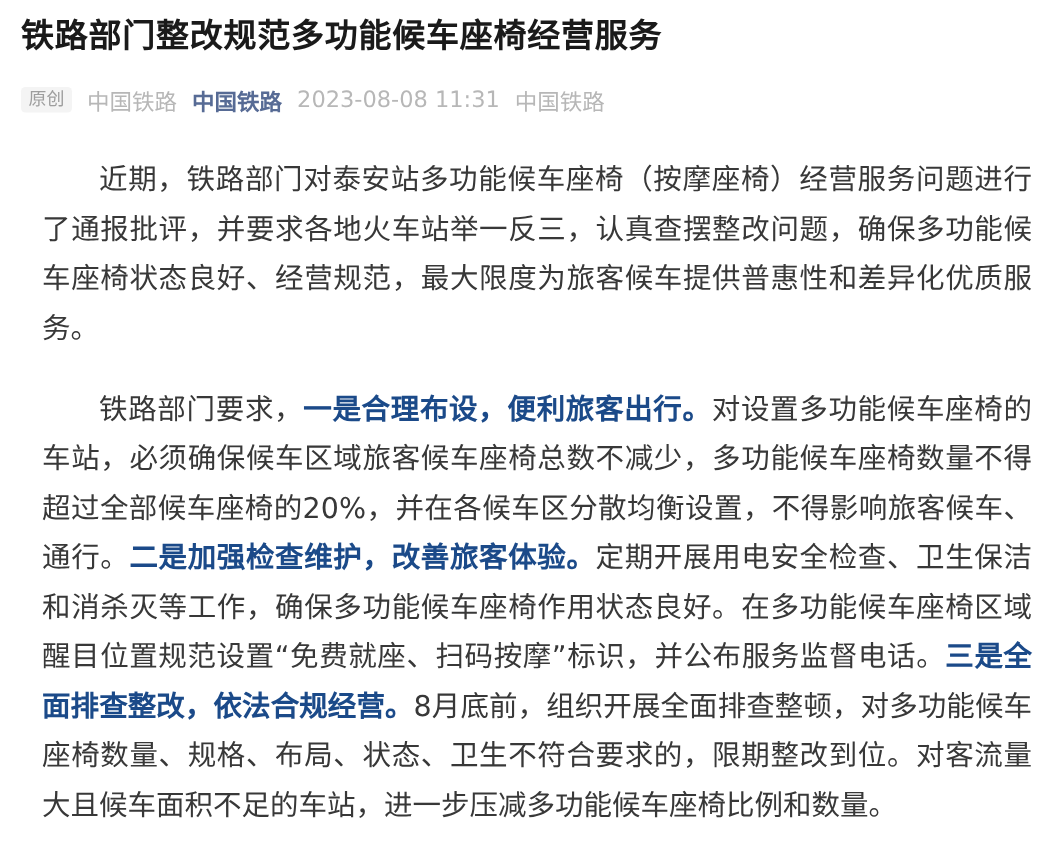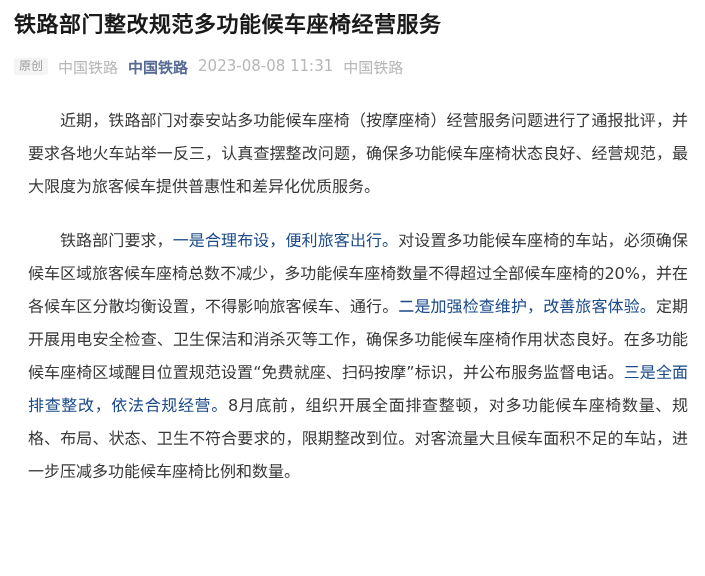--- a/index.html
+++ b/index.html
@@ -49,32 +49,32 @@
   }
   .account-link{
     color:var(--account-navy);
     font-weight:600;
     text-decoration:none;
     cursor:pointer;
   }
   .article-body{
     padding-left:14px;
     padding-right:1px;
-    font-size:16px;
+    font-size:19px;
     line-height:33px;
     color:var(--body-color);
     text-align:justify;
   }
   .article-body p{
     text-indent:2em;
     margin-bottom:21px;
   }
   .em-blue{
     color:var(--accent-blue);
-    font-weight:normal;
+    font-weight:bold;
   }
 </style>
 </head>
 <body>
 
 <div class="article">
   <h1 class="article-title">铁路部门整改规范多功能候车座椅经营服务</h1>
 
   <div class="byline">
     <span class="original-badge">原创</span>

